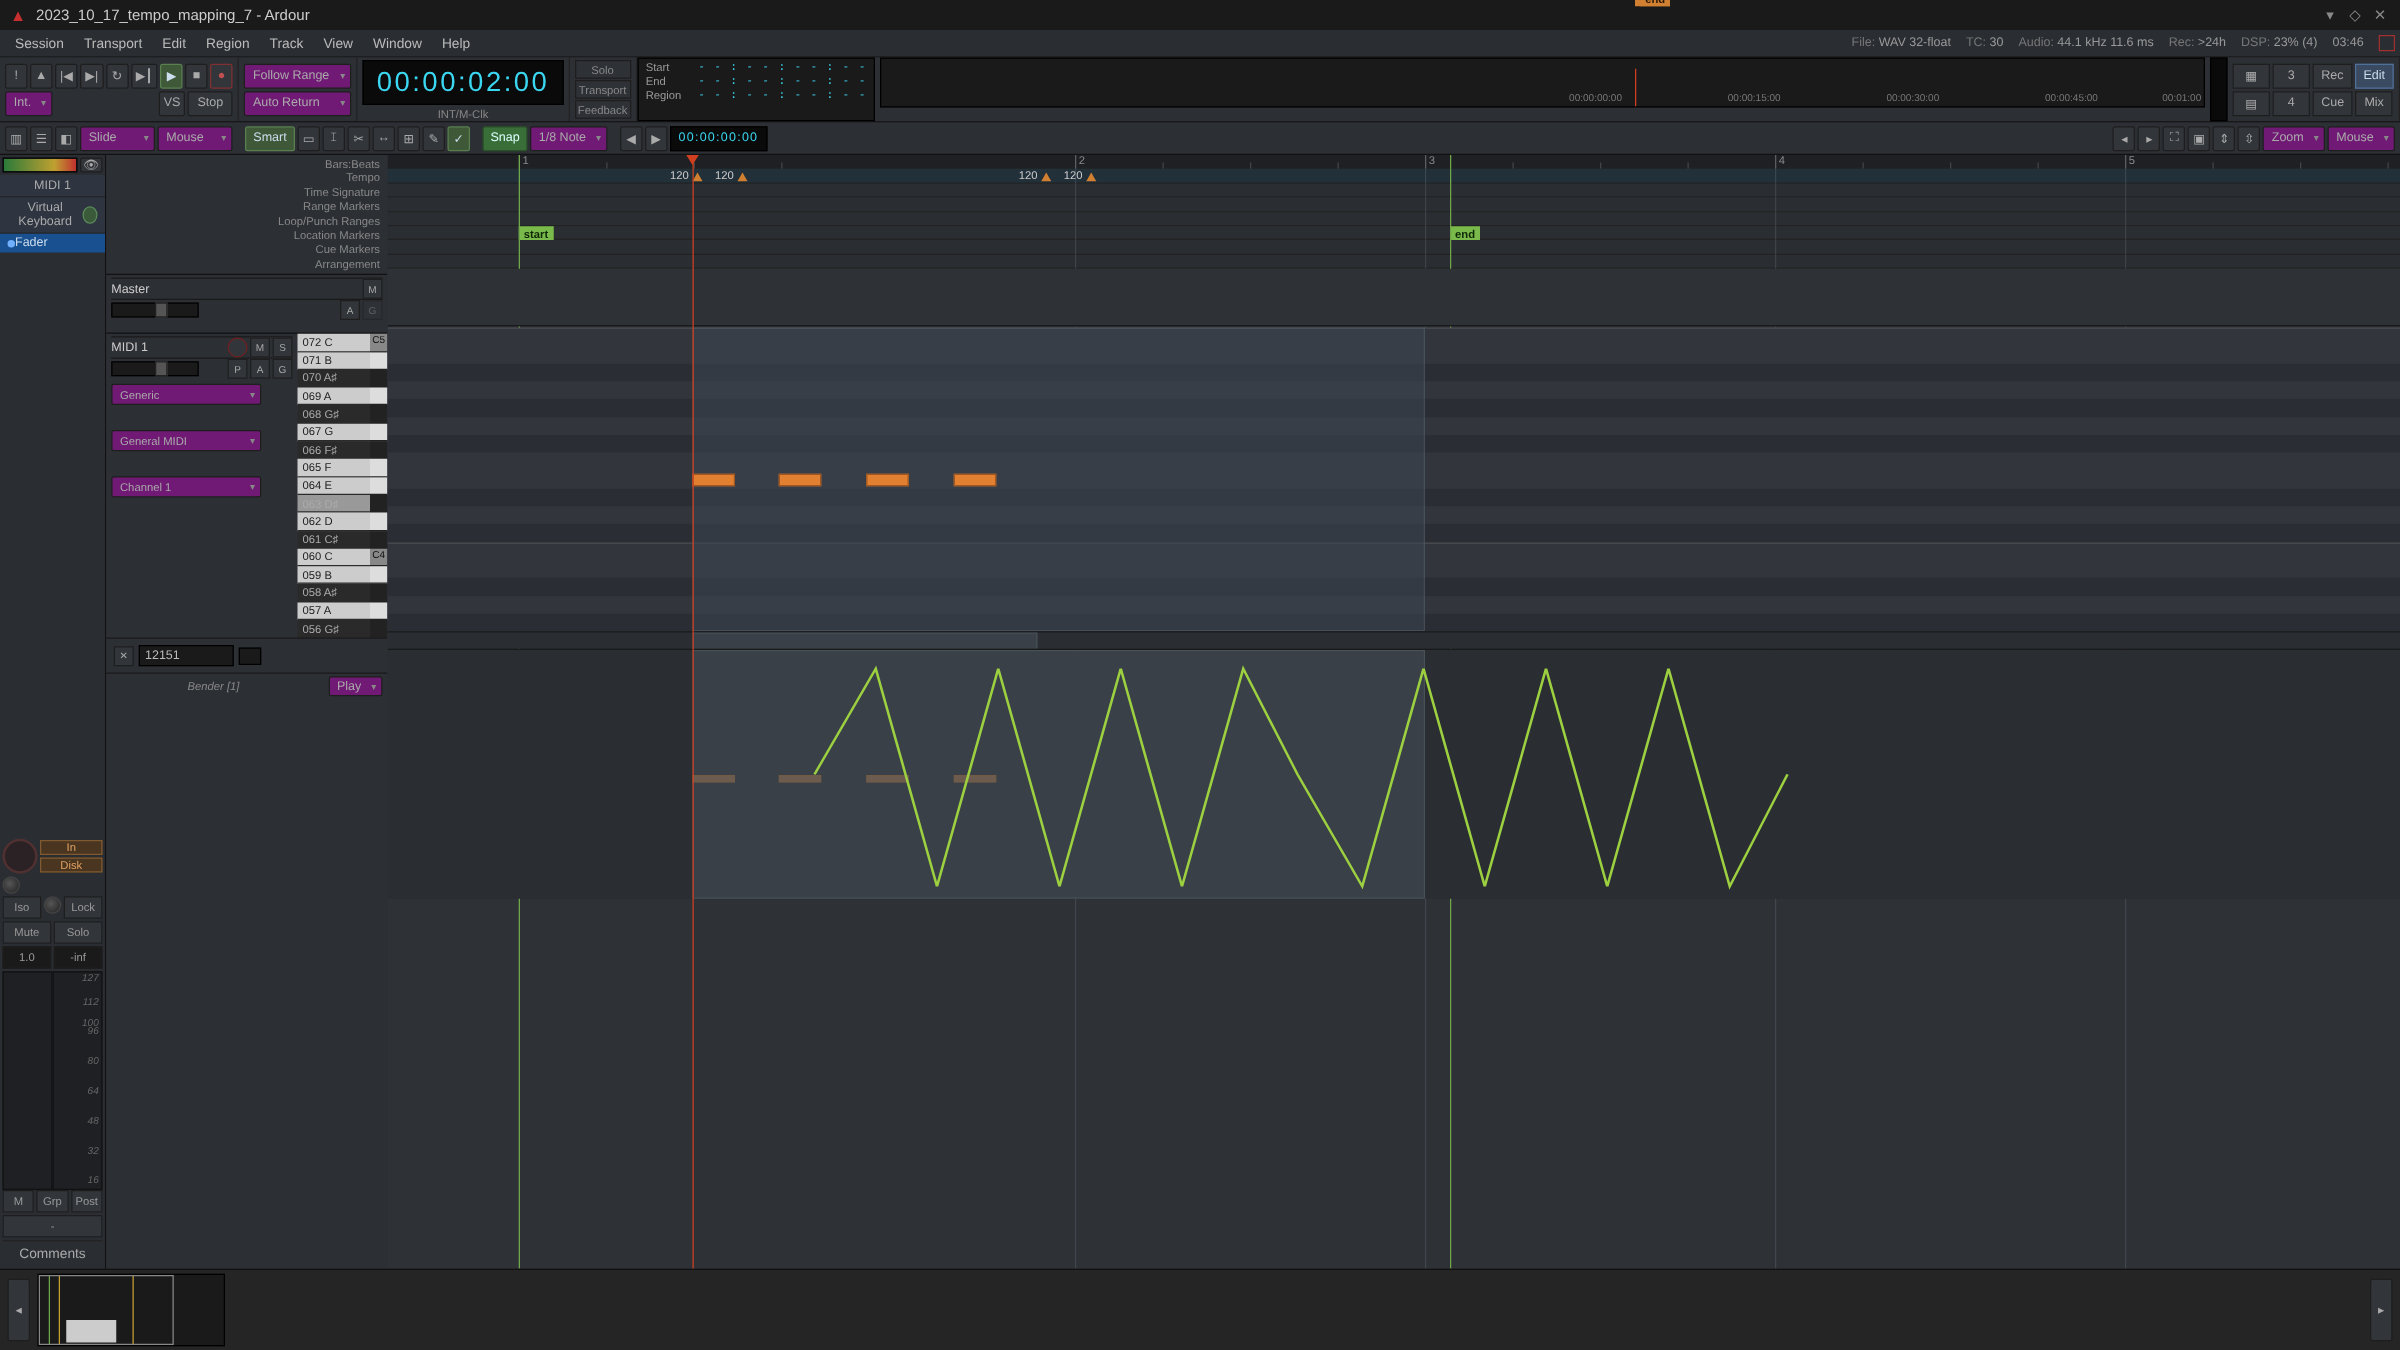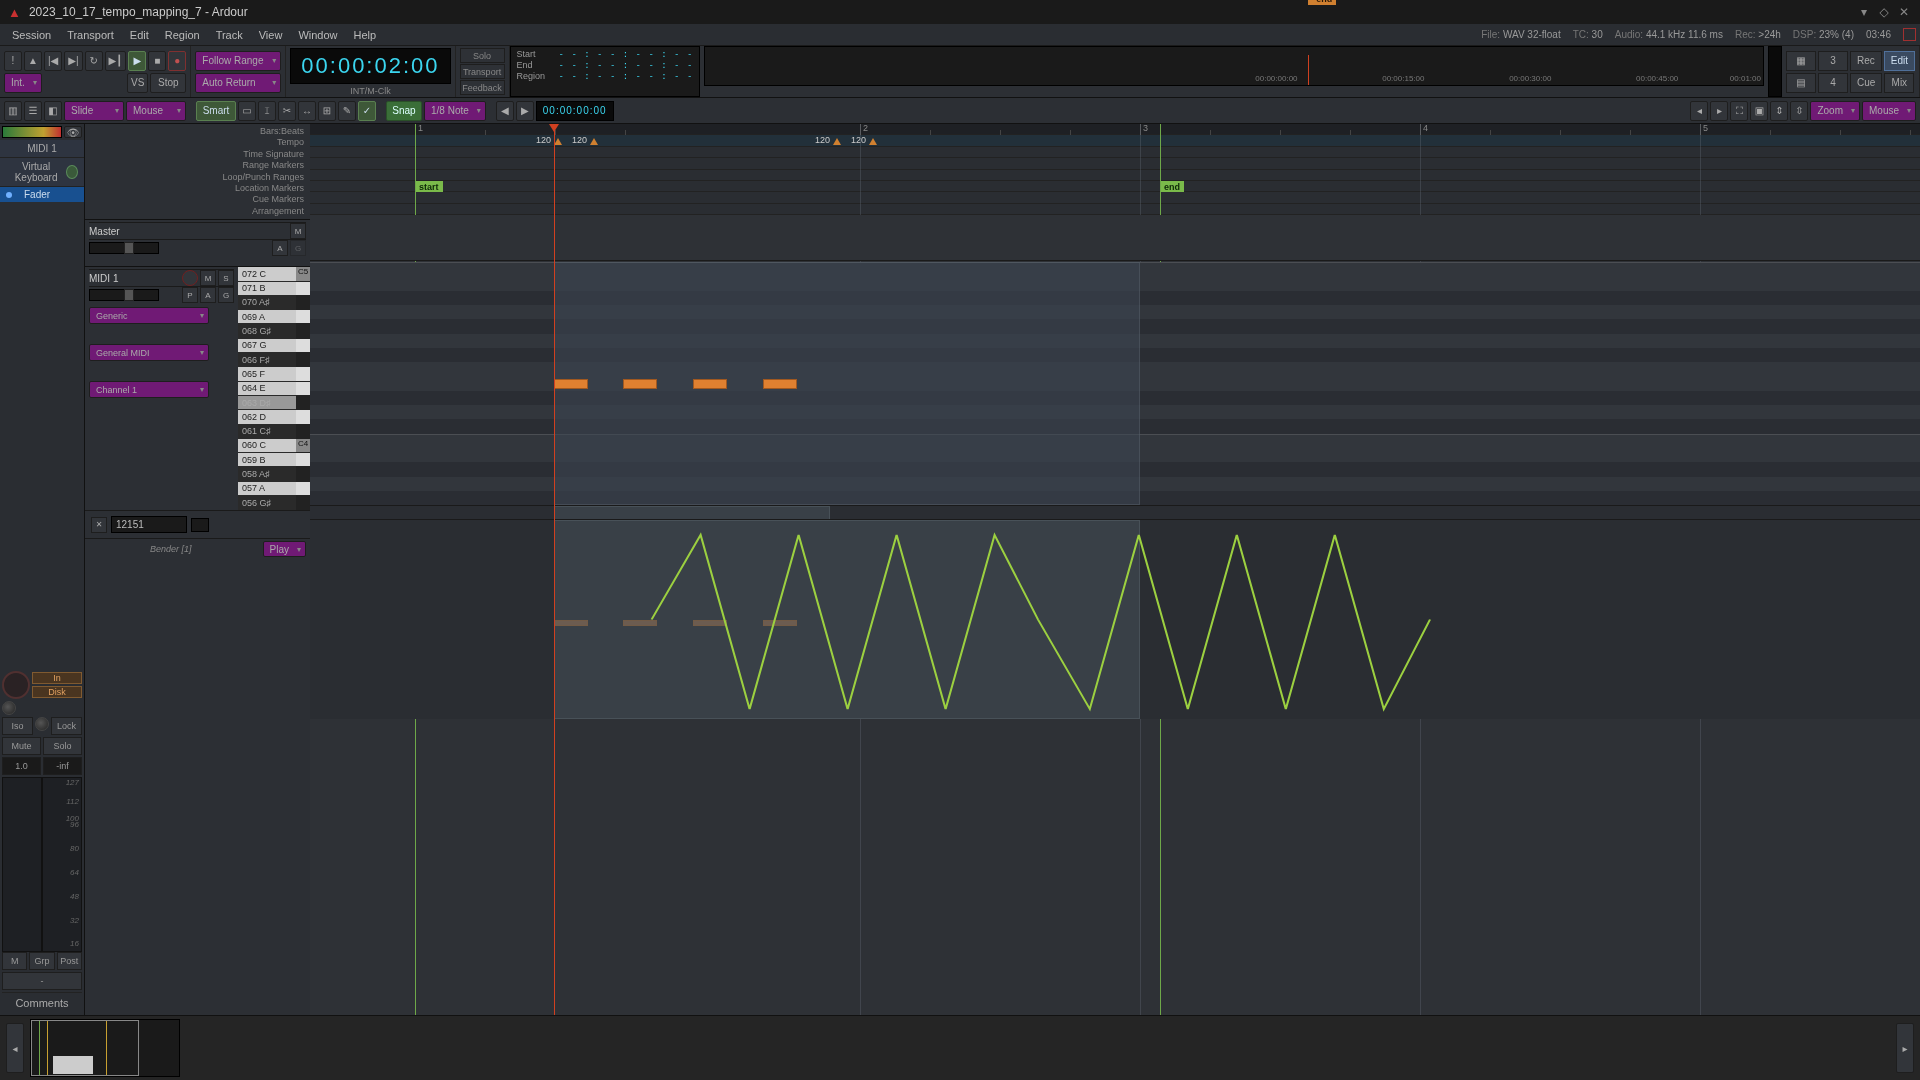--- a/index.html
+++ b/index.html
@@ -29,21 +29,21 @@
 .smallbox { height:20px; background:#252525; border:1px solid #1a1a1a; border-radius:2px; padding:0 6px; font-size:10px; display:flex; align-items:center; }
 .panelbtn { width:45px; height:15px; background:#2e3136; border:1px solid #1e1e1e; font-size:9px; display:flex; align-items:center; justify-content:center; cursor:pointer; color:#888;}
 .secrow { height:26px; background:#2c2f34; border-bottom:1px solid #111; display:flex; align-items:center; padding:0 4px; gap:2px; }
 .secrow .snap { background:#3a6e38; border:1px solid #2a5028; color:#dff;}
 .main { display:flex; height:calc(100vh - 24px - 22px - 52px - 26px - 65px); }
 .leftpanel { width:85px; background:#2a2d32; border-right:1px solid #111; display:flex; flex-direction:column; }
 .lp-meter { height:12px; background:linear-gradient(to right,#2a7a3a 0%,#c0a030 70%,#c03030 100%); margin:3px 4px 2px; border:1px solid #000;}
 .lp-tab { background:#2e3440; padding:3px 6px; font-size:10px; border-bottom:1px solid #222; text-align:center; cursor:pointer;}
 .lp-tab.vk { display:flex; justify-content:space-between; align-items:center;}
 .lp-tab .pico { width:14px;height:14px; background:#3a5a3a; border-radius:50%; border:1px solid #5a8a5a;}
-.lp-fader { background:#185090; color:#cde; padding:2px 6px; font-size:10px; display:flex;align-items:center; gap:12px;}
+.lp-fader { background:#185090; color:#cde; padding:2px 6px; font-size:10px; display:flex;align-items:center; gap:0;}
 .lp-fader .led { width:6px;height:6px; background:#70b0ff; border-radius:50%;}
 .lp-spacer{flex:1;}
 .lp-bot { padding:2px; }
 .lp-bot .brow { display:flex; gap:2px; margin-bottom:2px;}
 .sqbtn { flex:1; height:18px; background:#32353a; border:1px solid #1e1e1e; font-size:9px; display:flex;align-items:center;justify-content:center; cursor:pointer; color:#999;}
 .sqbtn.orange{ background:#4a3520; border-color:#805a30; color:#e0a060;}
 .recbig { width:28px;height:28px; border-radius:50%; border:2px solid #503030; background:#2a2224;}
 .knobrow { display:flex; align-items:center; gap:2px; margin-bottom:2px;}
 .knob{ width:14px;height:14px; border-radius:50%; border:1px solid #444; background:radial-gradient(circle at 40% 40%, #555,#222);}
 .lp-scales { display:flex; height:175px;font-style:italic;}

